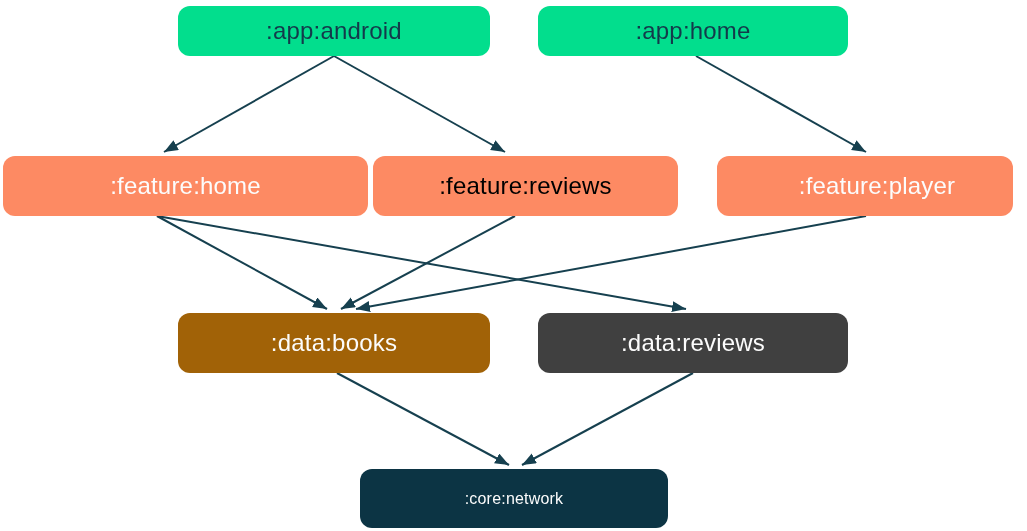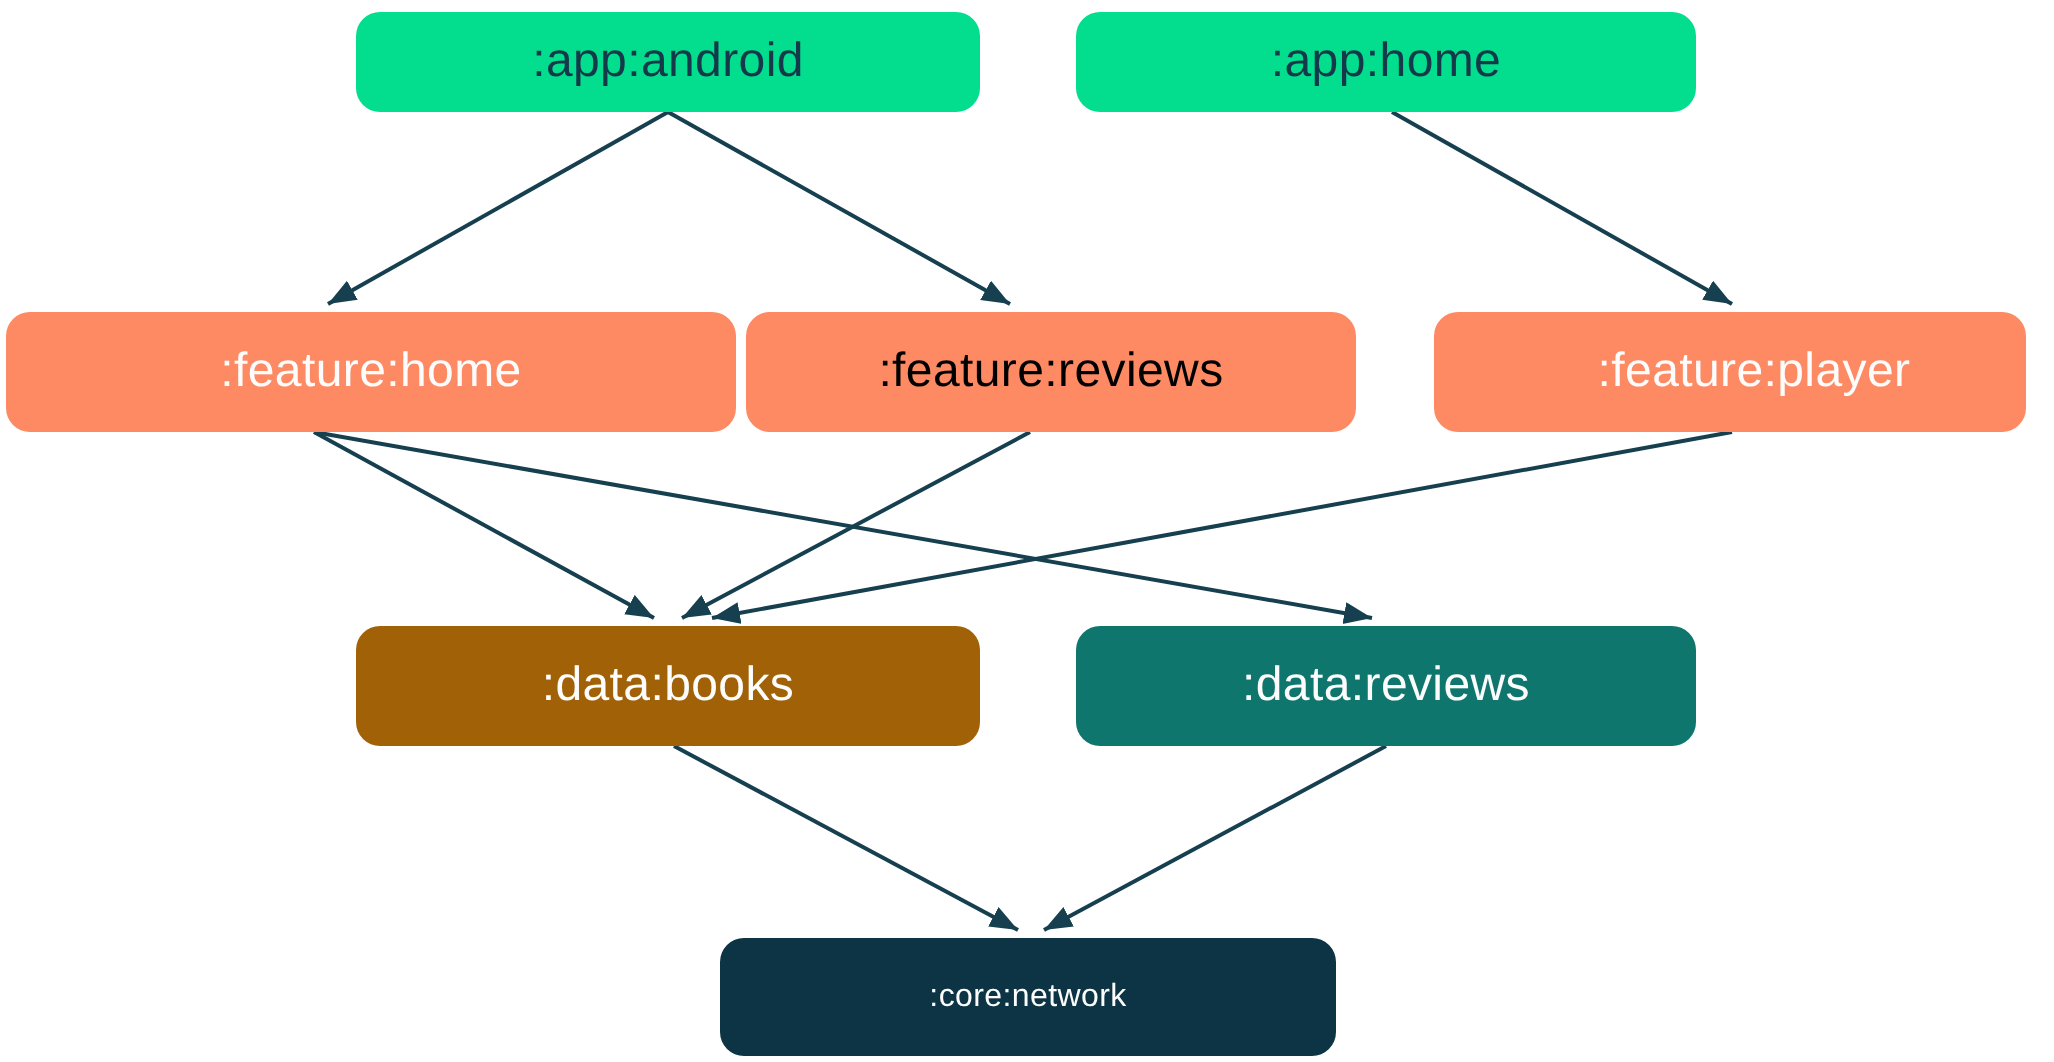--- a/index.html
+++ b/index.html
@@ -66,20 +66,20 @@
       </div>
       <div class="node" style="left: 363px; top: 156px; width: 305px; height: 60px; background: rgb(253, 138, 99); color: #000000; border-radius: 12px; font-size: 24px; margin-left: 10px;">
         <span>:feature:reviews</span>
       </div>
       <div class="node" style="left: 717px; top: 156px; width: 296px; height: 60px; background: rgb(253, 138, 99); color: rgb(252, 252, 252); border-radius: 12px; font-size: 24px; padding-left: 24px;">
         <span>:feature:player</span>
       </div>
       <div class="node" style="left: 178px; top: 313px; width: 312px; height: 60px; background: #a16207; color: rgb(252, 252, 252); border-radius: 12px; font-size: 24px;">
         <span>:data:books</span>
       </div>
-      <div class="node" style="left: 538px; top: 313px; width: 310px; height: 60px; background: #0f766e; color: rgb(252, 252, 252); border-radius: 12px; font-size: 24px;">
+      <div class="node" style="left: 538px; top: 313px; width: 310px; height: 60px; background: #404040; color: rgb(252, 252, 252); border-radius: 12px; font-size: 24px;">
         <span>:data:reviews</span>
       </div>
       <div class="node" style="left: 360px; top: 469px; width: 308px; height: 59px; background: rgb(12, 52, 68); color: rgb(252, 252, 252); border-radius: 12px; font-size: 16px;">
         <span>:core:network</span>
       </div>
     </div>
 </div>
 
 </body></html>

